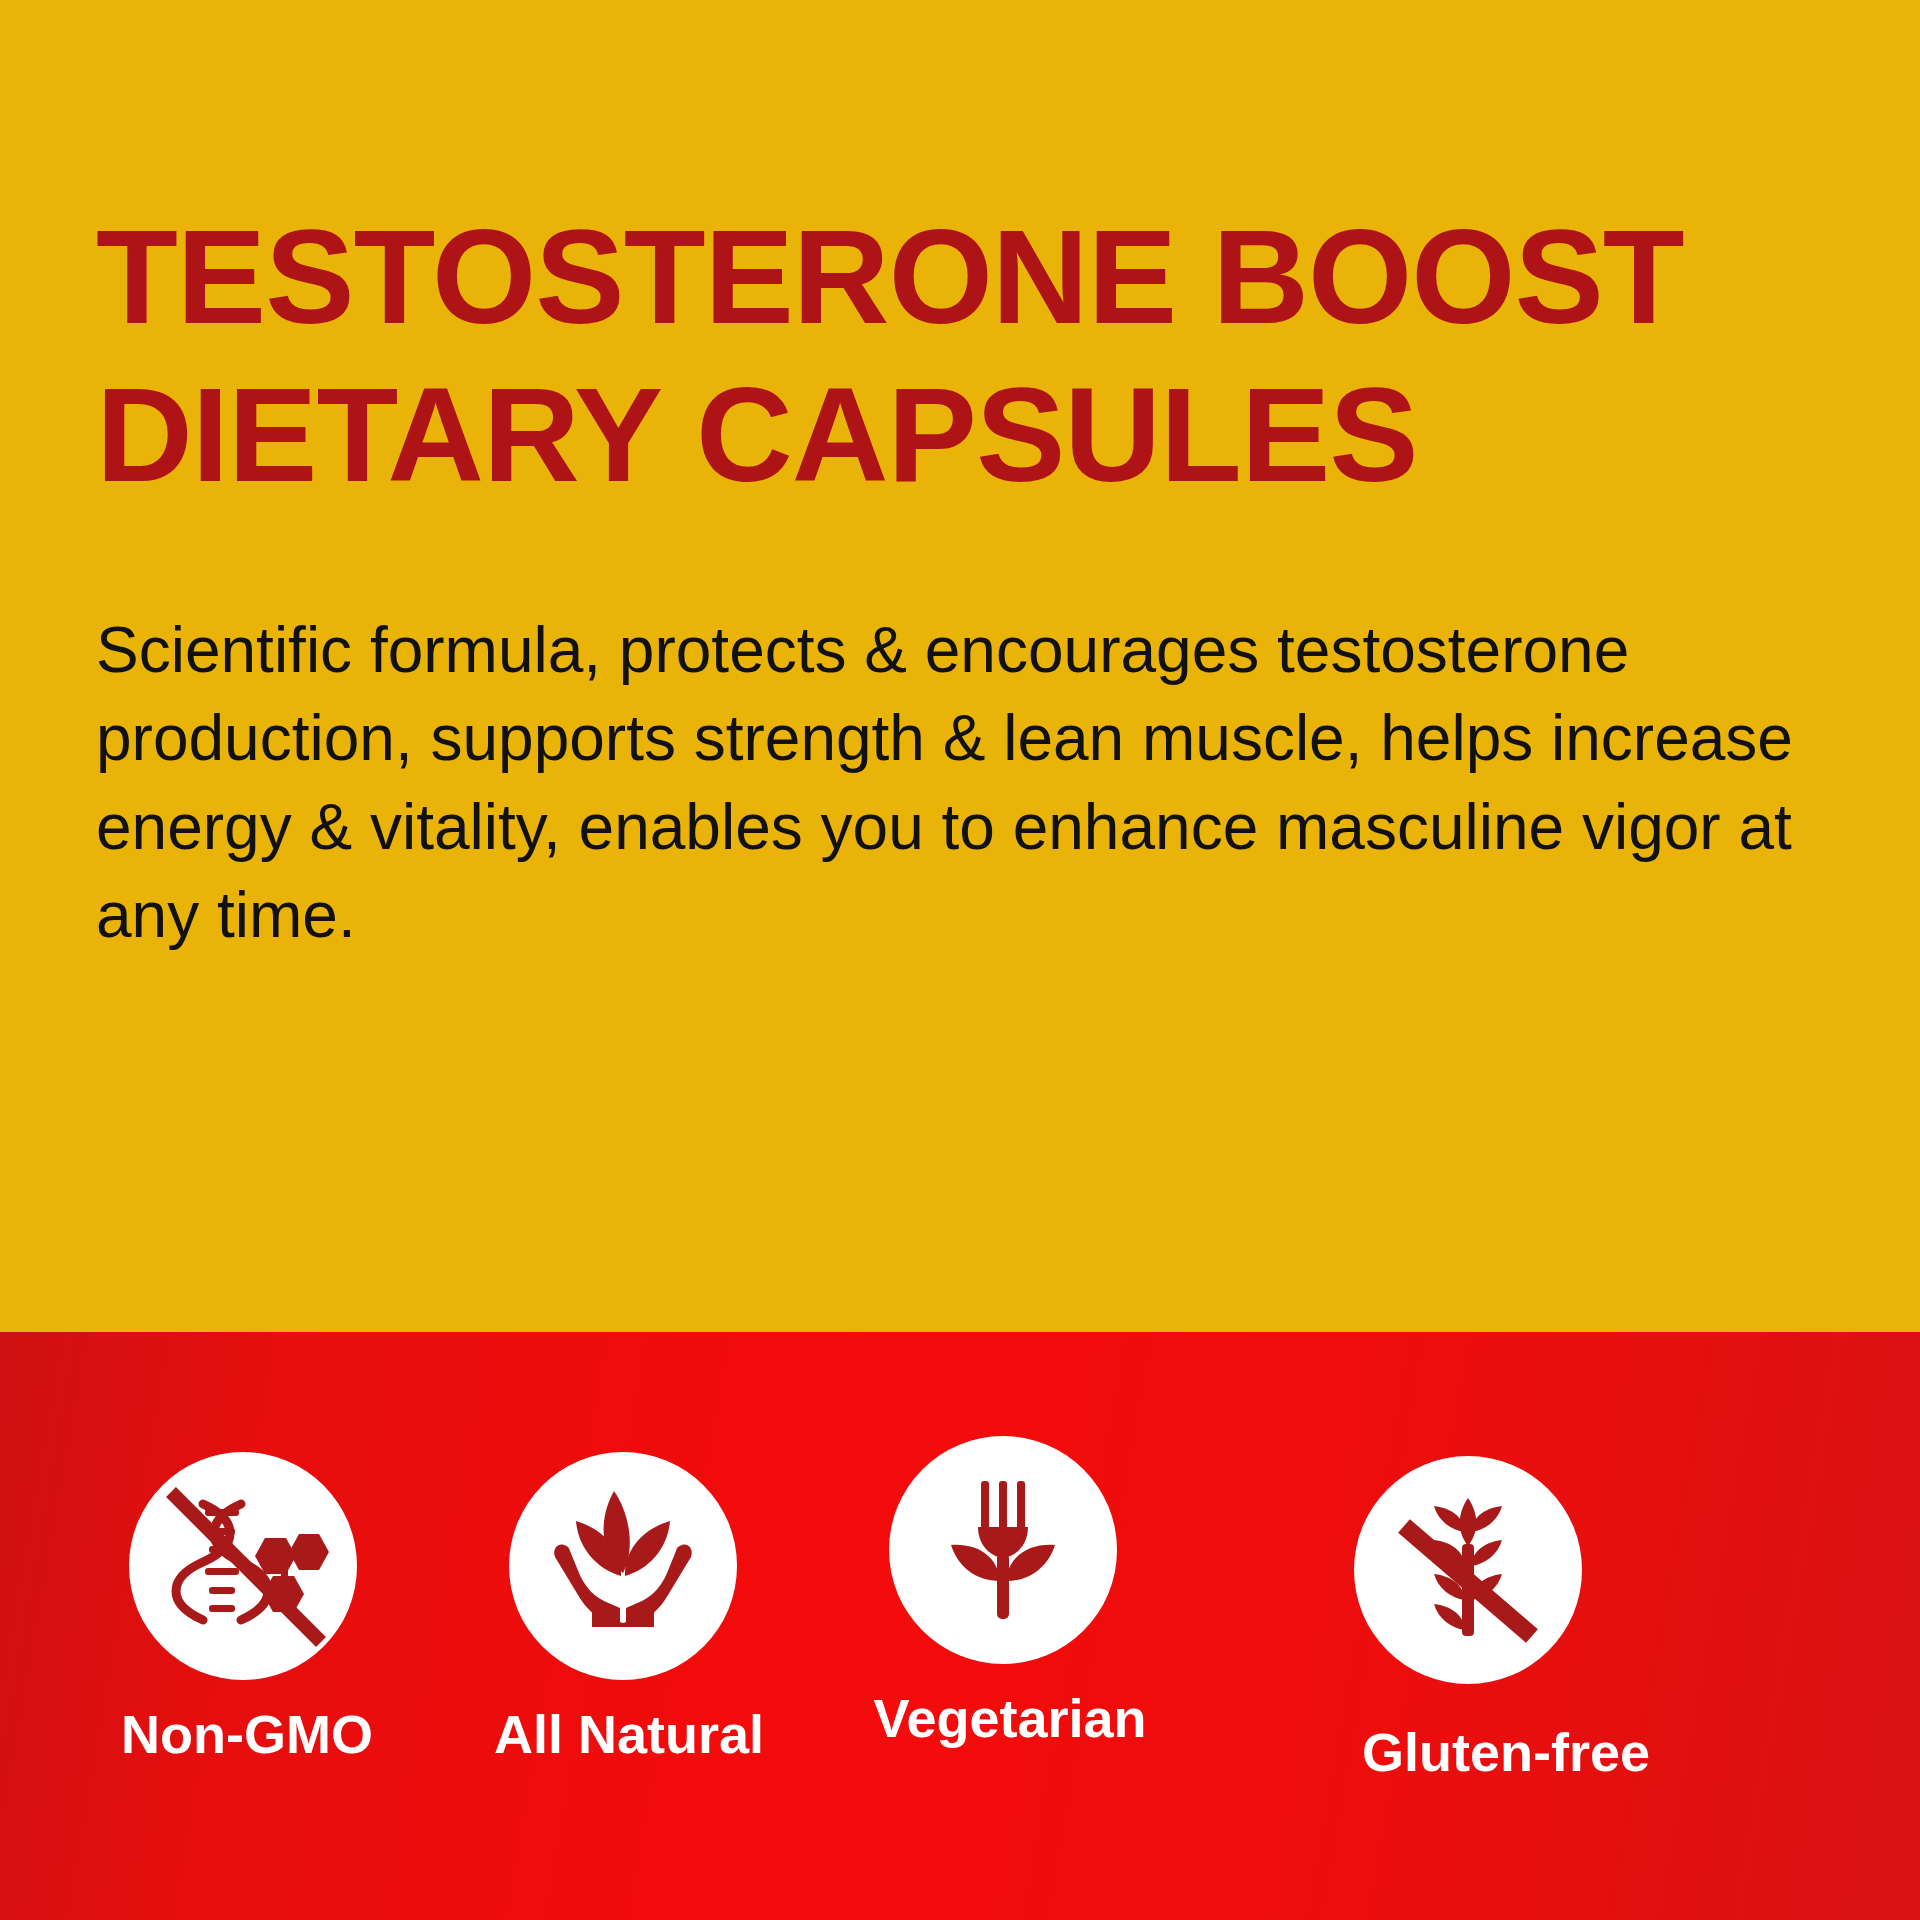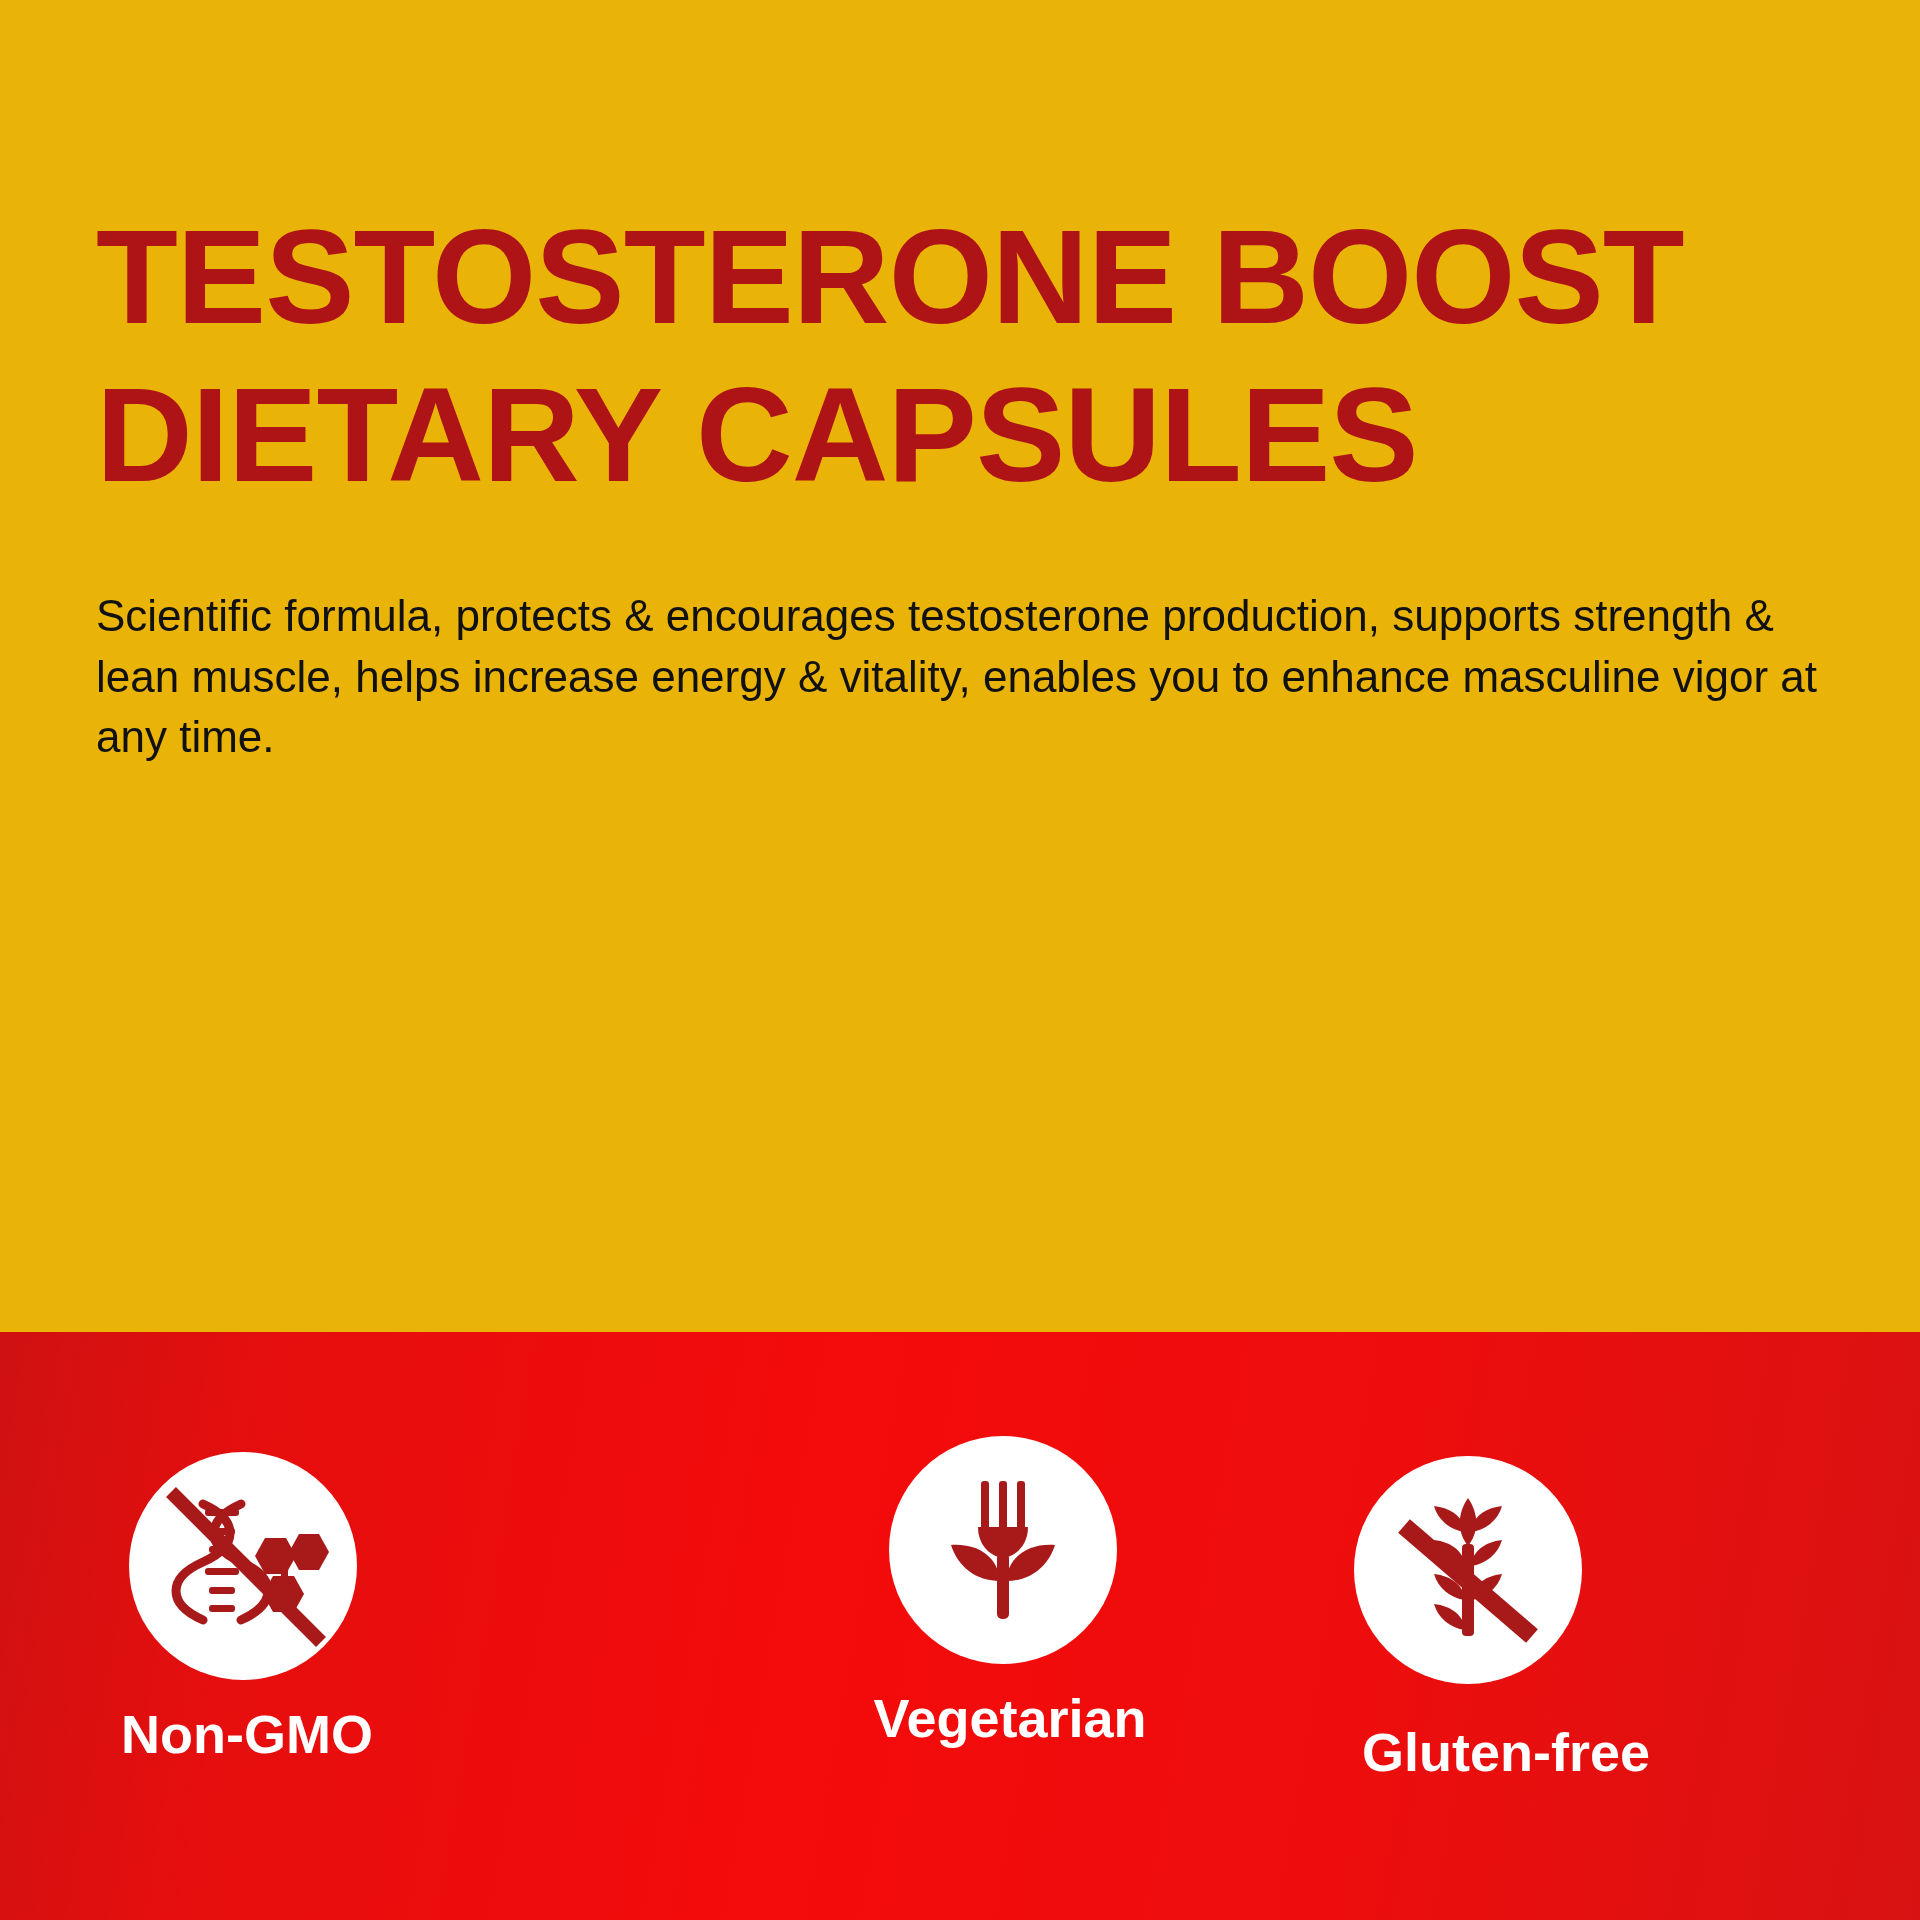--- a/index.html
+++ b/index.html
@@ -38,21 +38,21 @@
 
   
   .body-copy {
     position: absolute;
     left: 96px;
     top: 542px;
     width: 1740px;
     color: #111111;
     font-family: "Liberation Sans", sans-serif;
     font-weight: normal;
-    font-size: 44px;
+    font-size: 64px;
     line-height: 1.38;
     white-space: pre-line;
   }
 
   
   .banner {
     position: absolute;
     left: 0;
     top: 1332px;
     width: 1920px;
@@ -145,20 +145,46 @@
               <rect x="128" y="92" width="7" height="14"></rect>
               <rect x="134" y="72" width="7" height="8"></rect>
             </g>
 
             <line x1="18" y1="16" x2="168" y2="166" stroke="#A81A1A" stroke-width="14" stroke-linecap="butt"></line>
           </svg>
         </div>
         <div class="badge-label">Non-GMO</div>
       </div>
 
+      <div class="badge" id="badge-1">
+        <div class="badge-circle">
+          <svg width="178" height="178" viewBox="0 0 178 178">
+            <g fill="#A81A1A">
+
+              <path d="M89 96 C 66 78, 64 42, 80 14 C 98 40, 100 76, 89 96 Z"></path>
+
+              <path d="M87 99 C 62 92, 44 70, 42 44 C 70 52, 88 74, 87 99 Z"></path>
+
+              <path d="M91 99 C 116 92, 134 70, 136 44 C 108 52, 90 74, 91 99 Z"></path>
+
+              <path d="M30 68 C 24 66, 18 72, 21 80 L 44 118 C 52 132, 64 143, 80 148
+                       L 86 150 L 86 131 L 70 124 C 58 118, 50 108, 45 96
+                       L 36 74 C 35 70, 33 69, 30 68 Z"></path>
+
+              <path d="M148 68 C 154 66, 160 72, 157 80 L 134 118 C 126 132, 114 143, 98 148
+                       L 92 150 L 92 131 L 108 124 C 120 118, 128 108, 133 96
+                       L 142 74 C 143 70, 145 69, 148 68 Z"></path>
+
+              <path d="M58 126 C 70 138, 80 144, 89 146 C 98 144, 108 138, 120 126
+                       L 120 150 L 58 150 Z"></path>
+            </g>
+          </svg>
+        </div>
+        <div class="badge-label">All Natural</div>
+      </div>
 
       <div class="badge" id="badge-2">
         <div class="badge-circle">
           <svg width="170" height="170" viewBox="0 0 170 170">
             <g fill="#A81A1A">
 
               <rect x="63" y="16" width="8" height="54" rx="3"></rect>
               <rect x="81" y="16" width="8" height="54" rx="3"></rect>
               <rect x="99" y="16" width="8" height="54" rx="3"></rect>
 

